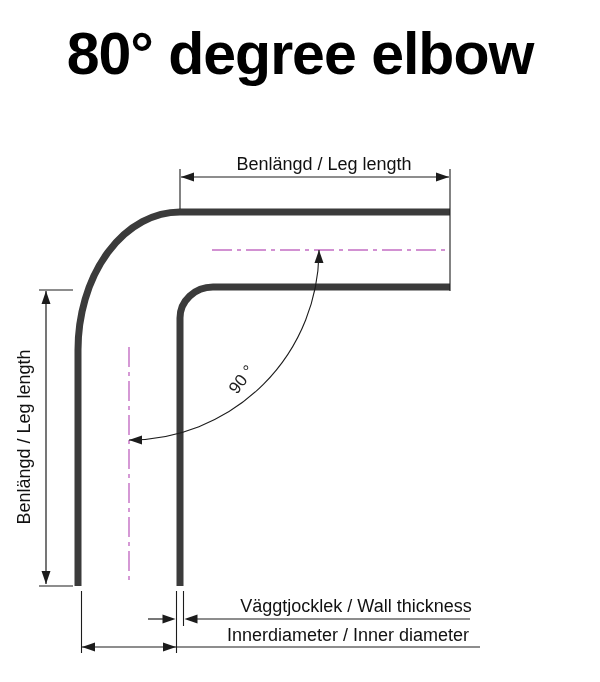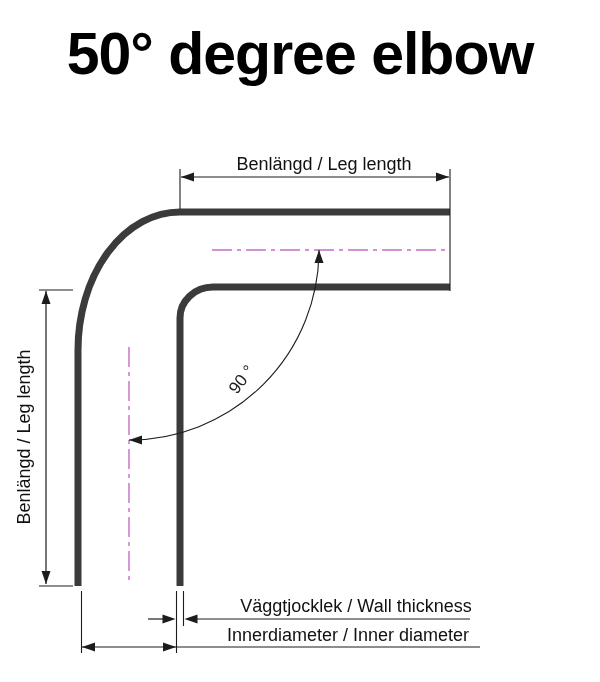--- a/index.html
+++ b/index.html
@@ -60,15 +60,15 @@
     <polygon class="arrow" points="184.5,619 197.5,614.5 197.5,623.5"></polygon>
     <text class="lbl" x="356" y="612" text-anchor="middle">Väggtjocklek / Wall thickness</text>
 
     <line class="ext" x1="81.5" y1="591" x2="81.5" y2="653"></line>
     <line class="dim" x1="82" y1="647" x2="480" y2="647"></line>
     <polygon class="arrow" points="82,647 95,642.5 95,651.5"></polygon>
     <polygon class="arrow" points="176,647 163,642.5 163,651.5"></polygon>
     <text class="lbl" x="348" y="641" text-anchor="middle">Innerdiameter / Inner diameter</text>
   </svg>
 
-  <h1 class="title">50° degree elbow</h1>
+  <h1 class="title">80° degree elbow</h1>
 
 </div>
 
 </body></html>

